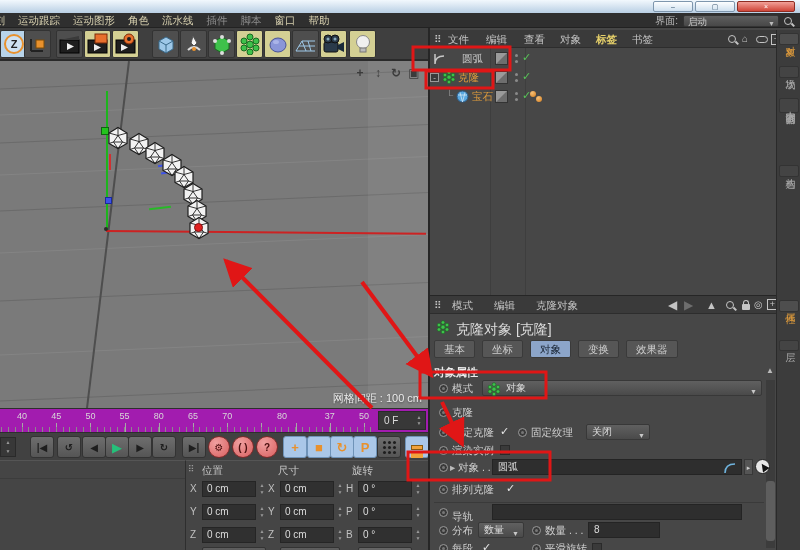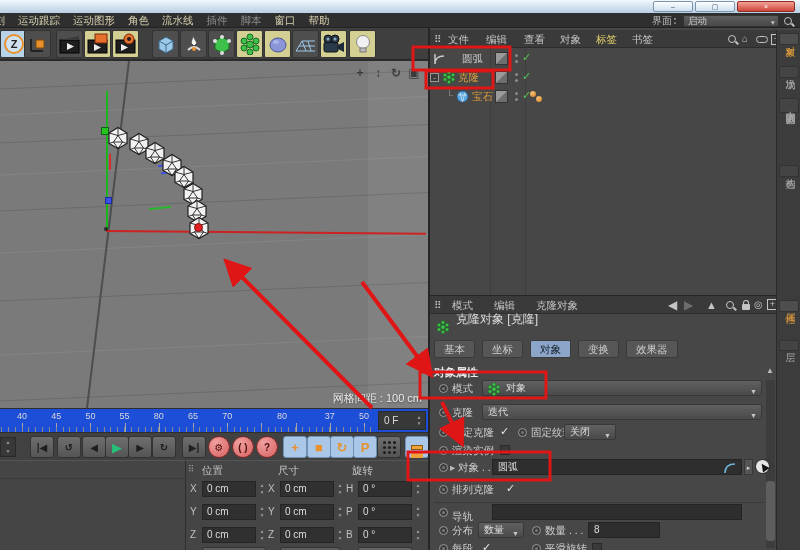--- a/index.html
+++ b/index.html
@@ -12,21 +12,21 @@
   .titlebar{position:absolute;left:0;top:0;width:800px;height:13px;
     background:linear-gradient(#f2f8fd,#b9cfe4);}
   .winbtn{position:absolute;top:1px;height:11px;border:1px solid #7e96ad;border-radius:2px;
     background:linear-gradient(#fdfeff,#cfe0ef);color:#33506b;font-size:7px;line-height:9px;text-align:center;}
   .winbtn.close{background:linear-gradient(#f2a198,#cf4538);color:#fff;border-color:#8e2c22;}
   .menubar{position:absolute;left:0;top:13px;width:800px;height:15px;background:#2f2f2f;
     border-bottom:1px solid #222;}
   #menubar-items{position:absolute;left:-16px;top:0;height:15px;display:flex;gap:13px;white-space:nowrap;}
   .mitem{color:#d6cfae;font-size:10.5px;line-height:15px;}
   .mitem.dim{color:#8f8f8f;}
-  .iface{position:absolute;right:8px;top:0;height:15px;display:flex;align-items:center;gap:5px;font-family:Liberation Mono, monospace;}
+  .iface{position:absolute;right:8px;top:0;height:15px;display:flex;align-items:center;gap:5px;}
   .iface-label{color:#bbb;font-size:10px;}
   .iface-dd{width:96px;height:12px;background:linear-gradient(#5e5e5e,#484848);border:1px solid #333;
     border-radius:2px;color:#ccc;font-size:9.5px;line-height:11px;padding:0 4px;position:relative;}
   .iface-dd .dd-arrow{position:absolute;right:3px;top:2px;font-size:7px;color:#bbb;}
   .icon-mag{position:relative;width:8px;height:8px;border:1.5px solid #c4c4c4;border-radius:50%;display:inline-block;}
   .icon-mag::after{content:"";position:absolute;left:6px;top:6px;width:4px;height:1.5px;background:#c4c4c4;transform:rotate(45deg);}
 
   
   .toolbar{position:absolute;left:0;top:28px;width:428px;height:32px;background:#3f3f3f;border-bottom:1px solid #2a2a2a;}
   .tile{position:absolute;top:2px;width:27px;height:28px;background:#4e4e4e;border:1px solid #333;border-radius:2px;
@@ -47,21 +47,21 @@
   .h-reddot{position:absolute;left:194px;top:162px;width:9px;height:9px;border-radius:50%;background:#e02020;border:1px solid #7e1010;z-index:5;}
   .h-redtick{position:absolute;left:109px;top:93px;width:2px;height:16px;background:#d03030;}
   .bline{position:absolute;height:2px;background:#3d52e8;}
   .gmark{position:absolute;left:149px;top:146px;width:22px;height:2px;background:#28b828;transform:rotate(-7deg);}
   .odot{position:absolute;left:104px;top:166px;width:4px;height:4px;background:#2a2a2a;border-radius:50%;}
   .vnav{position:absolute;top:4px;width:16px;height:16px;color:#3b3b3b;font-size:12px;font-weight:bold;text-align:center;line-height:16px;}
   .gem{position:absolute;z-index:3;}
   .gridlabel{position:absolute;right:6px;top:330px;color:#ececec;font-size:11px;text-shadow:0 1px 2px rgba(0,0,0,.4);}
 
   
-  .ruler{position:absolute;left:0;top:408px;width:428px;height:24px;background:#1d4ed8;border-top:1px solid #2e2e2e;}
+  .ruler{position:absolute;left:0;top:408px;width:428px;height:24px;background:#a21caf;border-top:1px solid #2e2e2e;}
   .tick{position:absolute;top:2px;transform:translateX(-50%);color:#d8d8d8;font-size:9px;}
   .ticks-major{position:absolute;left:0;top:14px;width:376px;height:9px;
     background:repeating-linear-gradient(90deg,#a8a8a8 0 1px,transparent 1px 34.2px);background-position:22px 0;}
   .ticks-minor{position:absolute;left:0;top:18px;width:376px;height:5px;
     background:repeating-linear-gradient(90deg,#8a8a8a 0 1px,transparent 1px 6.84px);background-position:1px 0;}
   .framefield{position:absolute;left:378px;top:2px;width:48px;height:19px;background:#383838;border:1px solid #2a2a2a;
     color:#ddd;font-size:10px;line-height:17px;padding-left:5px;}
   .stepper{position:absolute;right:2px;top:2px;width:8px;color:#999;font-size:5px;line-height:6px;text-align:center;}
   .transport{position:absolute;left:0;top:432px;width:428px;height:28px;background:#414141;border-top:1px solid #2e2e2e;}
   .tbtn{position:absolute;top:3px;width:24px;height:22px;background:linear-gradient(#6e6e6e,#555);border:1px solid #333;
@@ -107,21 +107,21 @@
   .expbox{position:absolute;left:0;top:4px;width:9px;height:9px;border:1px solid #999;background:#3a3a3a;
     color:#ccc;font-size:8px;line-height:7px;text-align:center;}
   .lcol{position:absolute;top:2px;width:13px;height:13px;background:linear-gradient(135deg,#9a9a9a 48%,#6e6e6e 52%);border:1px solid #333;}
   .vdots{position:absolute;top:4px;width:3px;height:3px;border-radius:50%;background:#8a8a8a;box-shadow:0 6px 0 #8a8a8a;}
   .gcheck{position:absolute;top:1px;color:#58c558;font-size:11px;font-weight:bold;}
   .tagdot{position:absolute;width:6px;height:6px;border-radius:50%;background:radial-gradient(circle at 35% 30%,#f5c078,#d87f1e);}
   .omcol{position:absolute;top:18px;width:1px;height:247px;background:#3e3e3e;}
   .pico{position:absolute;top:3px;color:#c4c4c4;font-size:10px;line-height:12px;}
 
   .am{position:absolute;left:430px;top:295px;width:346px;height:255px;background:#474747;border-top:1px solid #262626;}
-  .amtitle{position:absolute;left:26px;top:15px;color:#ddd;font-size:12px;}
+  .amtitle{position:absolute;left:26px;top:25px;color:#ddd;font-size:14px;}
   .amtab{position:absolute;top:44px;height:18px;background:#565656;border:1px solid #3a3a3a;border-radius:2px;
     color:#ccc;font-size:10.5px;line-height:16px;padding:0 9px;}
   .amtab.active{background:var(--tabblue);color:#15202e;}
   .amsection{position:absolute;left:4px;top:69px;color:#ececec;font-size:11px;font-weight:bold;}
   .arow-lbl{position:absolute;color:#cfcfcf;font-size:10.5px;}
   .radio{position:absolute;width:9px;height:9px;border:1px solid #9a9a9a;border-radius:50%;background:#3a3a3a;}
   .radio::after{content:"";position:absolute;left:2px;top:2px;width:3px;height:3px;border-radius:50%;background:#777;}
   .add{position:absolute;height:16px;background:linear-gradient(#606060,#4a4a4a);border:1px solid #383838;border-radius:2px;
     color:#ddd;font-size:10px;line-height:14px;padding:0 5px;}
   .add .dd-arrow{position:absolute;right:4px;top:4px;font-size:7px;color:#c8c8c8;}
@@ -435,21 +435,21 @@
       <div class="cdd" style="left: 16px; top: 86px; width: 64px;">对象 (相对) <span style="float:right;font-size:7px">▼</span></div>
       <div class="cdd dim" style="left: 94px; top: 86px; width: 60px;">尺寸 <span style="float:right;font-size:7px">▼</span></div>
       <div class="cbtn" style="left: 172px; top: 86px; width: 54px;">应用</div>
     </div>
 
   <div class="rdivider"></div>
 
   <div class="om">
     <div class="pmenu">
       <span class="pmi drag" style="left:4px">⠿</span>
-      <span id="om-menu"><span class="pmi" style="left: 18px;">文件</span><span class="pmi" style="left: 56px;">编辑</span><span class="pmi" style="left: 94px;">查看</span><span class="pmi" style="left: 130px;">对象</span><span class="pmi hl" style="left: 166px;">标签</span><span class="pmi" style="left: 202px;">书签</span></span>
+      <span id="om-menu"><span class="pmi" style="left: 18px;">文件</span><span class="pmi" style="left: 56px;">编辑</span><span class="pmi" style="left: 94px;">查看</span><span class="pmi" style="left: 130px;">对象</span><span class="pmi hl" style="left: 166px; font-weight: bold;">标签</span><span class="pmi" style="left: 202px;">书签</span></span>
       <span class="pico icon-mag" style="left:298px;top:5px"></span>
       <span class="pico" style="left:312px">⌂</span>
       <span class="capsule" style="left:326px;top:6px"></span>
       <span class="plusbox" style="left:341px;top:4px">+</span>
     </div>
     <div class="omcol" style="left:60px"></div>
     <div class="omcol" style="left:95px"></div>
 
     <div class="omrow" style="top:20px">
       <span id="icon-arc" style="position:absolute;left:2px;top:1px"><svg width="16" height="16">
@@ -544,31 +544,27 @@
               <circle cx="3" cy="5" r="1.8"></circle>
               <circle cx="7" cy="7.2" r="2.1"></circle>
             </g>
           </svg></span>
       <span style="margin-left:18px">对象</span>
       <span class="dd-arrow">▼</span>
     </div>
 
     <span class="radio" style="left:9px;top:112px"></span>
     <span class="arow-lbl" style="left:22px;top:110px">克隆</span>
-    <div class="add" style="left:52px;top:108px;width:280px">
-      <span>迭代</span>
-      <span class="dd-arrow">▼</span>
-    </div>
 
     <span class="radio" style="left:9px;top:132px"></span>
     <span class="arow-lbl" style="left:22px;top:130px">固定克隆</span>
     <span class="chk" style="left:70px;top:129px">✓</span>
     <span class="radio" style="left:88px;top:132px"></span>
     <span class="arow-lbl" style="left:101px;top:130px">固定纹理</span>
-    <div class="add" style="left:134px;top:128px;width:52px">
+    <div class="add" style="left:156px;top:128px;width:64px">
       <span>关闭</span>
       <span class="dd-arrow">▼</span>
     </div>
 
     <span class="radio" style="left:9px;top:150px"></span>
     <span class="arow-lbl" style="left:22px;top:148px">渲染实例</span>
     <span class="ebox" style="left:70px;top:149px"></span>
 
     <span class="radio" style="left:9px;top:167px"></span>
     <span class="arow-lbl" style="left:20px;top:165px;color:#bbb">▸</span>

